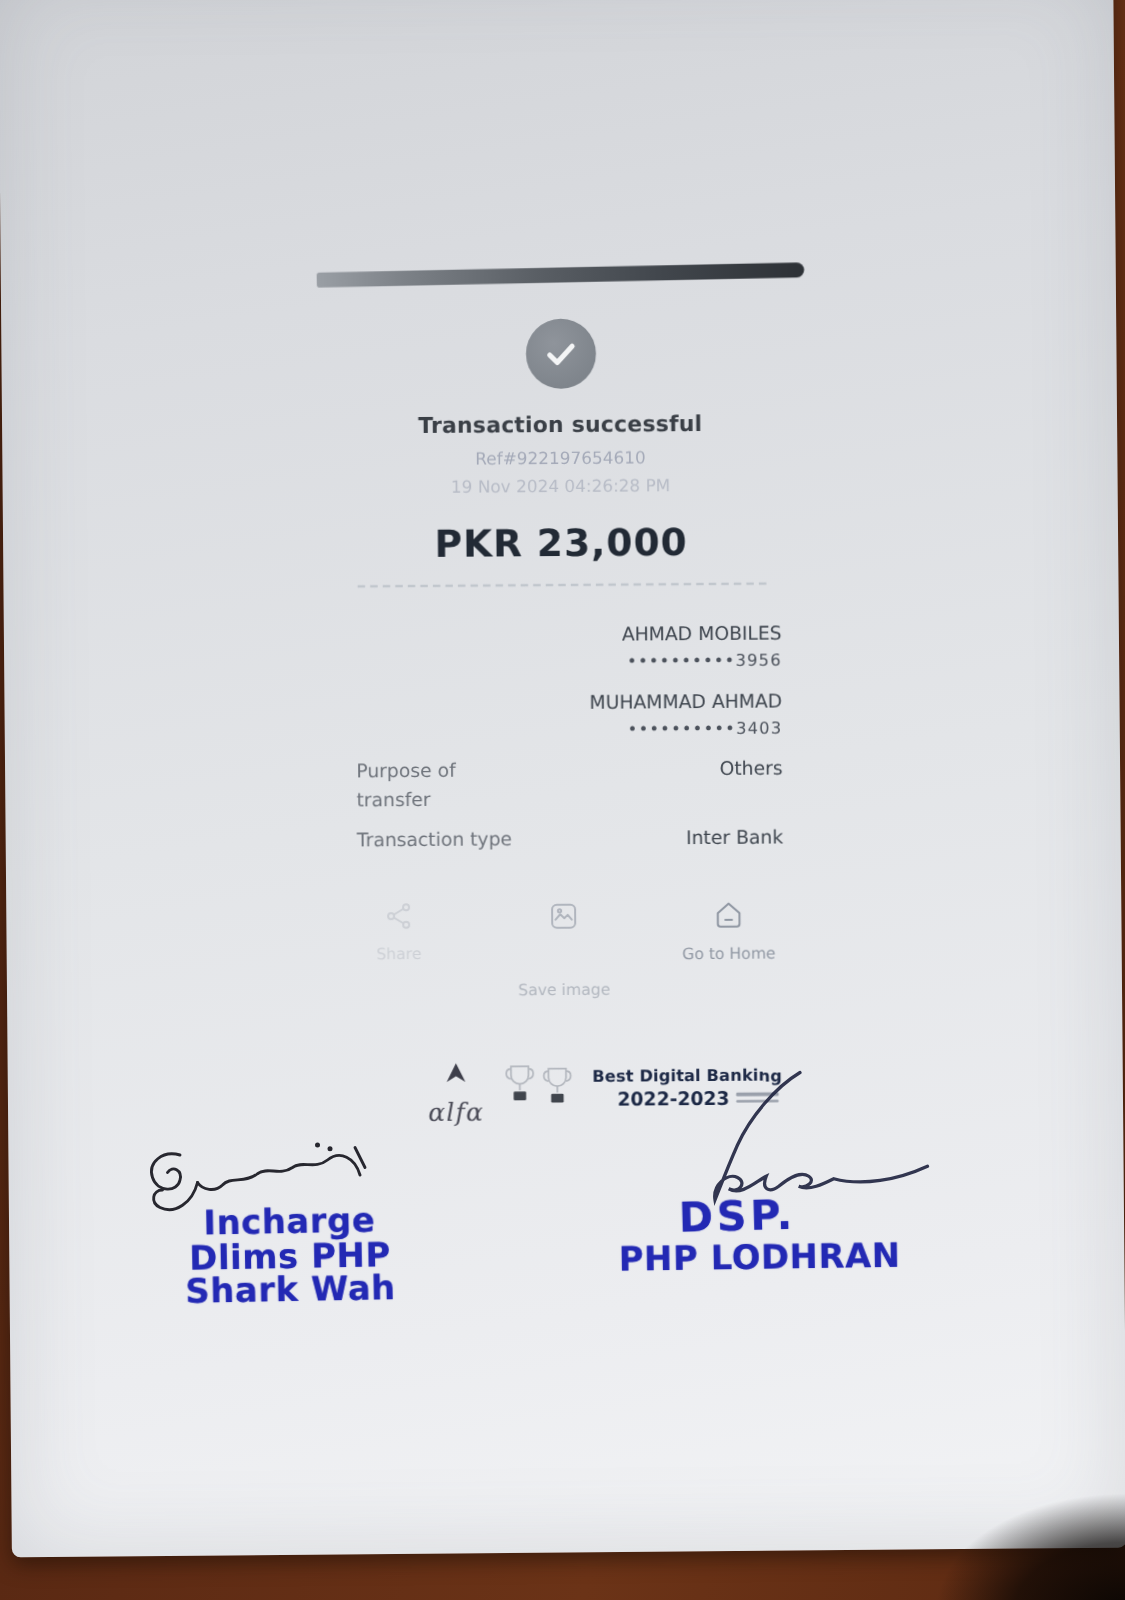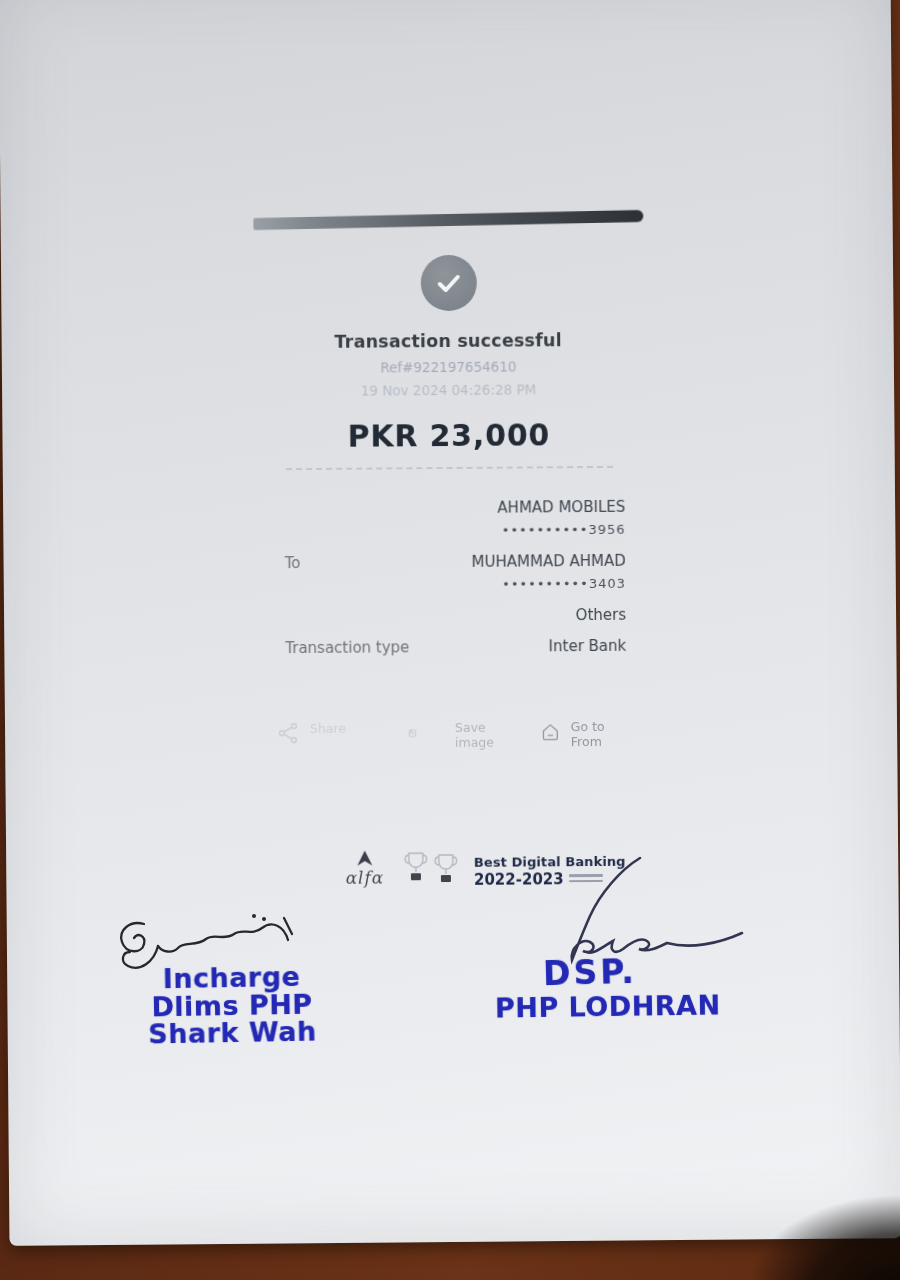--- a/index.html
+++ b/index.html
@@ -37,30 +37,30 @@
   .ref-line{top:359px;font-size:13.5px;color:#66708a;opacity:.48;}
   .date-line{top:382px;font-size:13.5px;color:#66708a;opacity:.32;}
   .amount{top:418px;font-size:30px;font-weight:700;color:#222a35;letter-spacing:.8px;}
   .dash-sep{left:287px;top:467px;width:327px;border-top:2px dashed #bdc2c9;opacity:.85;}
   .details{left:285px;top:497px;width:341px;}
   .detail-row{display:flex;justify-content:space-between;margin-bottom:9px;}
   .detail-label{width:125px;font-size:15px;line-height:23px;color:#6e737b;}
   .detail-value{flex:1;text-align:right;font-size:15px;line-height:22px;color:#3e454e;}
   .masked{display:block;font-size:13px;letter-spacing:1px;color:#4b515b;margin-top:1px;}
   .actions{top:720px;display:flex;justify-content:center;gap:46px;left:0;right:0;position:absolute;}
-  .action{display:flex;gap:10px;width:86px;color:#78818f;}
+  .action{display:flex;flex-direction:column;align-items:center;gap:10px;width:86px;color:#78818f;}
   .action .lbl{font-size:12.5px;}
   .op-share{opacity:.22;} .op-save{opacity:.48;gap:38px;} .op-home{opacity:.78;}
   .brand-row{left:340px;top:849px;display:flex;gap:13px;align-items:flex-start;}
   .alfa{display:flex;flex-direction:column;align-items:center;width:46px;}
-  .alfa-text{font-family:"DejaVu Serif","Liberation Serif",serif;font-style:italic;font-size:17px;color:#4b4c58;margin-top:0;letter-spacing:1px;}
+  .alfa-text{font-family:"DejaVu Serif","Liberation Serif",serif;font-style:italic;font-size:20px;color:#4b4c58;margin-top:10px;letter-spacing:1px;}
   .award{display:flex;flex-direction:column;margin-top:6px;}
   .award-title{font-size:13px;font-weight:700;color:#1d2946;letter-spacing:.1px;}
   .award-years-row{display:flex;align-items:flex-start;gap:5px;margin-top:1px;}
-  .award-years{font-size:15px;font-weight:700;color:#1d2946;}
+  .award-years{font-size:15px;font-weight:700;color:#1d2946;margin-left:20px;}
   .fineprint{display:flex;flex-direction:column;gap:3px;margin-top:4px;}
   .fineprint span{display:block;width:34px;height:2.5px;background:#9aa0ab;border-radius:1px;}
   .stamp{color:#2329b4;font-weight:700;filter:blur(.4px);text-shadow:0 0 1px rgba(35,41,180,.55);}
   .stamp-left{left:144px;top:964px;width:176px;text-align:center;font-size:27px;line-height:27.5px;letter-spacing:.5px;transform:rotate(-1deg);}
   .stamp-dsp{left:543px;top:953px;font-size:33px;font-weight:800;letter-spacing:3px;transform:rotate(-1.5deg);}
   .stamp-php{left:495px;top:991px;font-size:27px;letter-spacing:.5px;transform:rotate(-0.8deg);}
   .sig{position:absolute;}
   .corner-shadow{
     position:absolute;right:0;bottom:0;width:260px;height:170px;pointer-events:none;
     background:radial-gradient(ellipse 210px 130px at 100% 105%,rgba(8,5,3,.96) 0%,rgba(8,5,3,.7) 42%,rgba(8,5,3,0) 72%);
@@ -88,27 +88,27 @@
   <div class="abs dash-sep"></div>
 
   <div class="abs details">
     <div class="detail-row">
       <div class="detail-value">
         <span>AHMAD MOBILES</span>
         <span class="masked">••••••••••3956</span>
       </div>
     </div>
     <div class="detail-row">
-      <div class="detail-label">To</div>
       <div class="detail-value">
         <span>MUHAMMAD AHMAD</span>
         <span class="masked">••••••••••3403</span>
       </div>
     </div>
     <div class="detail-row">
+      <div class="detail-label">Purpose of transfer</div>
       <div class="detail-value">Others</div>
     </div>
     <div class="detail-row">
       <div class="detail-label" style="width:190px">Transaction type</div>
       <div class="detail-value">Inter Bank</div>
     </div>
   </div>
 
   <div class="actions">
     <div class="action op-share">
@@ -133,21 +133,21 @@
       </svg>
       <span class="lbl">Save image</span>
     </div>
     <div class="action op-home">
       <svg width="26" height="26" viewBox="0 0 24 24">
         <g fill="none" stroke="#78818f" stroke-width="1.5" stroke-linecap="round" stroke-linejoin="round">
           <path d="M4,10.5 L12,3.5 L20,10.5 L20,18.5 Q20,20.5 18,20.5 L6,20.5 Q4,20.5 4,18.5 Z"></path>
           <line x1="9.5" y1="15.5" x2="14.5" y2="15.5"></line>
         </g>
       </svg>
-      <span class="lbl">Go to From</span>
+      <span class="lbl">Go to Home</span>
     </div>
   </div>
 
   <div class="abs brand-row">
     <div class="alfa">
       <svg width="26" height="18" viewBox="0 0 26 18">
         <path d="M13,1 L20.5,16 L13,11.5 L5.5,16 Z" fill="#3d3e4a"></path>
       </svg>
       <div class="alfa-text">αlfα</div>
     </div>

